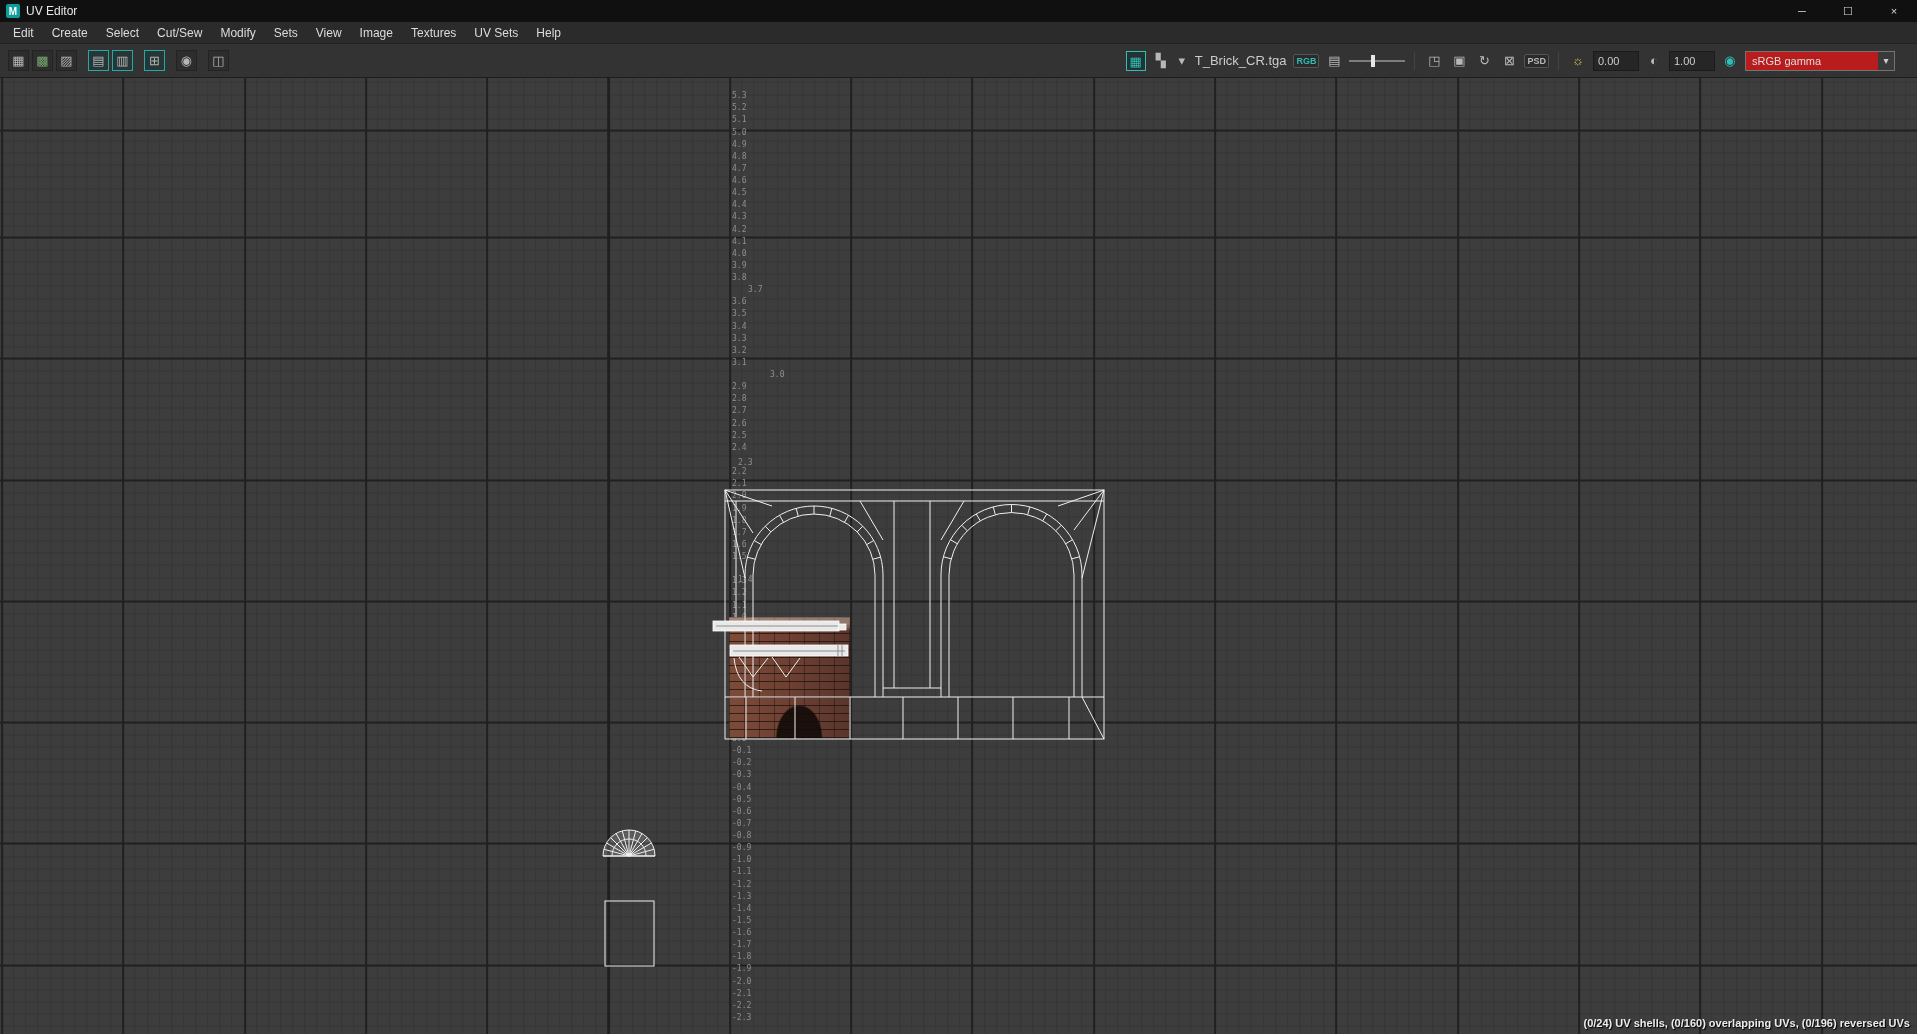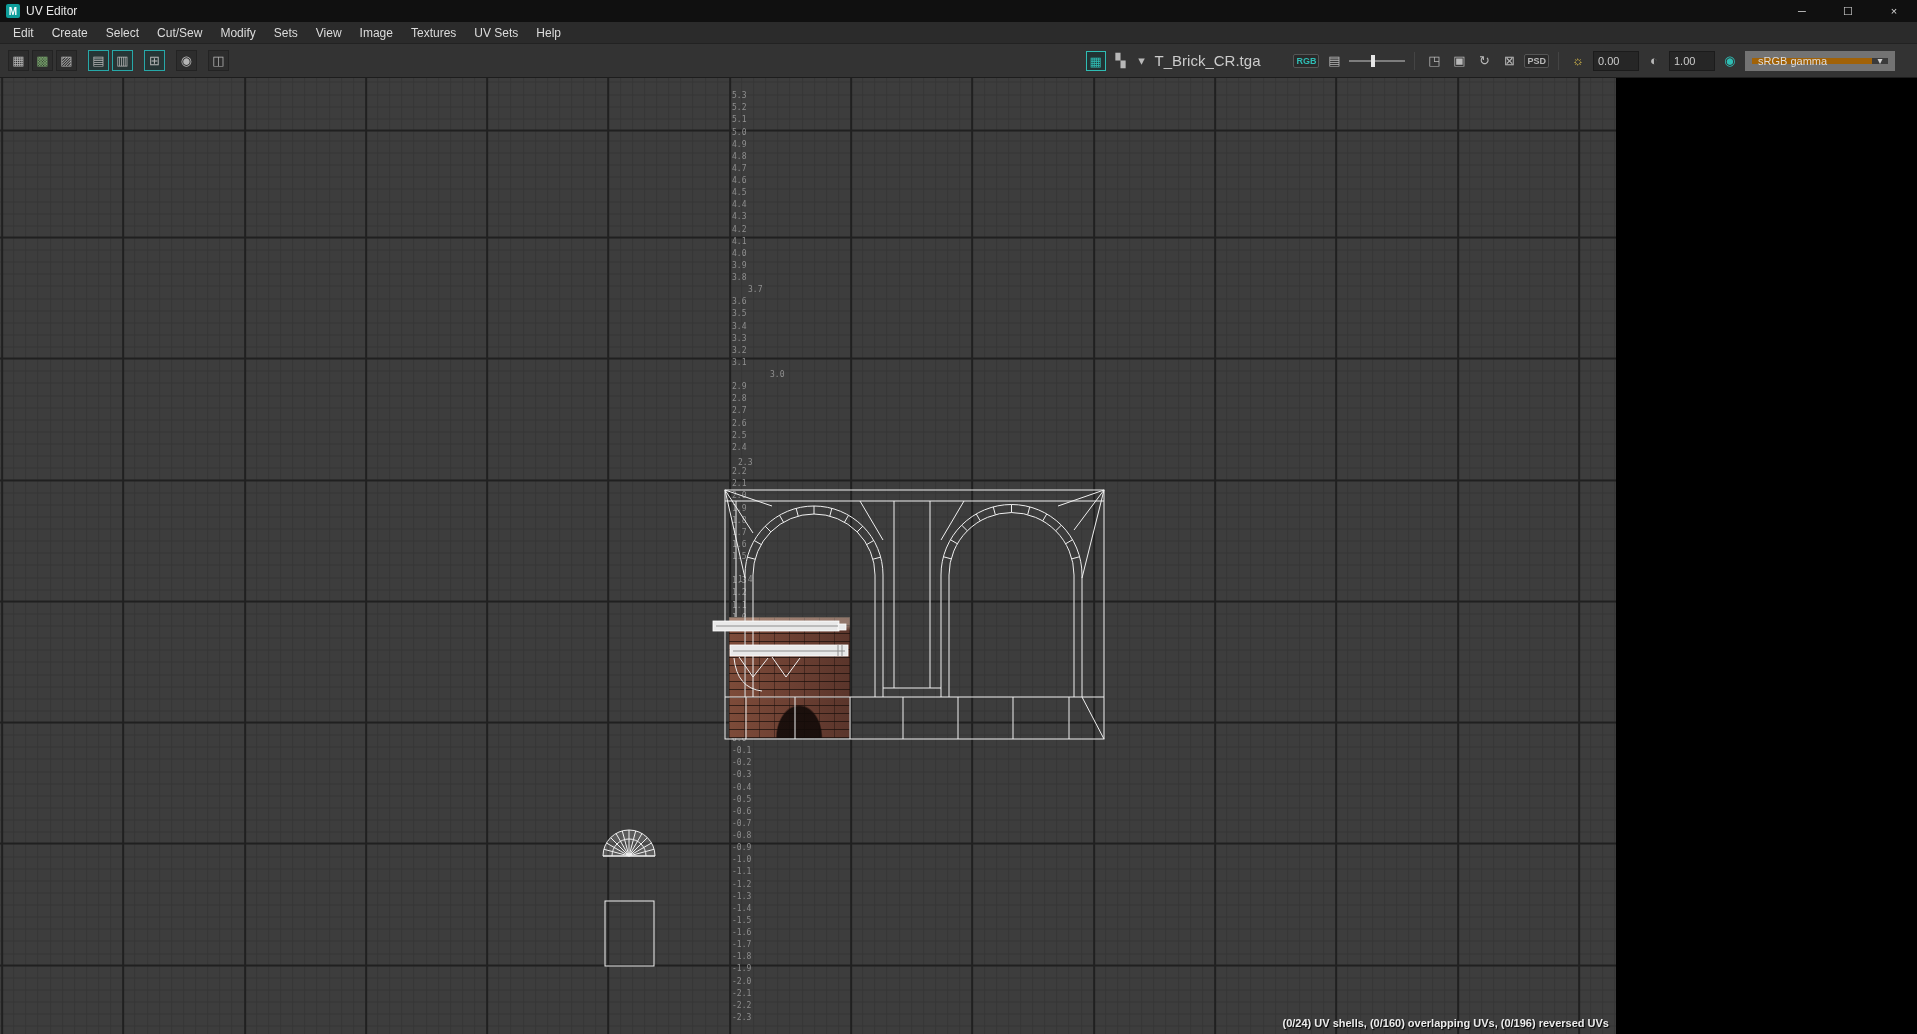--- a/index.html
+++ b/index.html
@@ -26,39 +26,39 @@
              display:flex; align-items:center; padding:0 22px 0 8px; }
   .ticon { width:21px; height:21px; margin-right:3px; background:#2d2d2d;
            border:1px solid #232323; color:#b5b5b5; font-size:13px; line-height:19px;
            text-align:center; cursor:default; padding:0; }
   .ticon.active { border:1px solid #27a8a8; background:#263535; }
   .ticon.gap { margin-right:11px; }
   .right-cluster { margin-left:auto; display:flex; align-items:center; gap:5px; }
   .sicon { width:20px; height:20px; background:transparent; border:none; color:#b8b8b8;
            font-size:13px; text-align:center; line-height:20px; cursor:default; padding:0; }
   .sicon.teal { color:#2fbdb4; border:1px solid #2fbdb4; background:#233; }
-  .texture-label { color:#cccccc; font-size:15px; margin:0 28px 0 2px; }
+  .texture-label { color:#cccccc; font-size:13px; margin:0 2px 0 2px; }
   .badge { color:#2fbdb4; font-size:9px; font-weight:bold; border:1px solid #555;
            border-radius:2px; padding:1px 2px; background:#2a2a2a; }
   .badge.gray { color:#b8b8b8; }
   .slider { width:56px; height:20px; position:relative; cursor:default; }
   .slider .track { position:absolute; left:0; right:0; top:9px; height:2px; background:#7d7d7d; }
   .slider .handle { position:absolute; left:38%; top:4px; width:4px; height:12px; background:#e6e6e6; }
   .vsep { width:1px; height:18px; background:#1f1f1f; border-right:1px solid #444; margin:0 4px; }
   .val-field { width:46px; height:20px; background:#262626; border:1px solid #1b1b1b;
                color:#cccccc; font-size:11px; padding:0 4px;
                font-family:"Liberation Sans", sans-serif; }
-  .dropdown { width:150px; height:20px; background:#a16207; border:7px solid #737373;
+  .dropdown { width:150px; height:20px; background:#b91c1c; border:1px solid #737373;
               display:flex; align-items:center; cursor:default; }
   .dropdown .dd-label { flex:1; color:#dddddd; font-size:11px; padding-left:6px; }
   .dropdown .dd-arrow { width:16px; height:100%; background:#3a3a3a; color:#cfcfcf;
                         font-size:10px; display:flex; align-items:center; justify-content:center; }
 
   
-  .canvas { position:relative; width:1616px; height:956px; overflow:hidden;
+  .canvas { position:relative; width:1917px; height:956px; overflow:hidden;
             background-color:#3d3d3d;
             background-image:
               repeating-linear-gradient(90deg,#202020 0 2px,transparent 2px 121.3px),
               repeating-linear-gradient(0deg,#202020 0 2px,transparent 2px 121.3px),
               repeating-linear-gradient(90deg,#353535 0 1px,transparent 1px 12.13px),
               repeating-linear-gradient(0deg,#353535 0 1px,transparent 1px 12.13px);
             background-position:1.2px 0, 0 53.5px, 1.2px 0, 0 53.5px; }
   .axis-labels { position:absolute; left:0; top:0; width:100%; height:100%;
                  pointer-events:none; z-index:1; }
   .axlabel { position:absolute; left:732px; color:#8f8f8f; font-size:8px;

